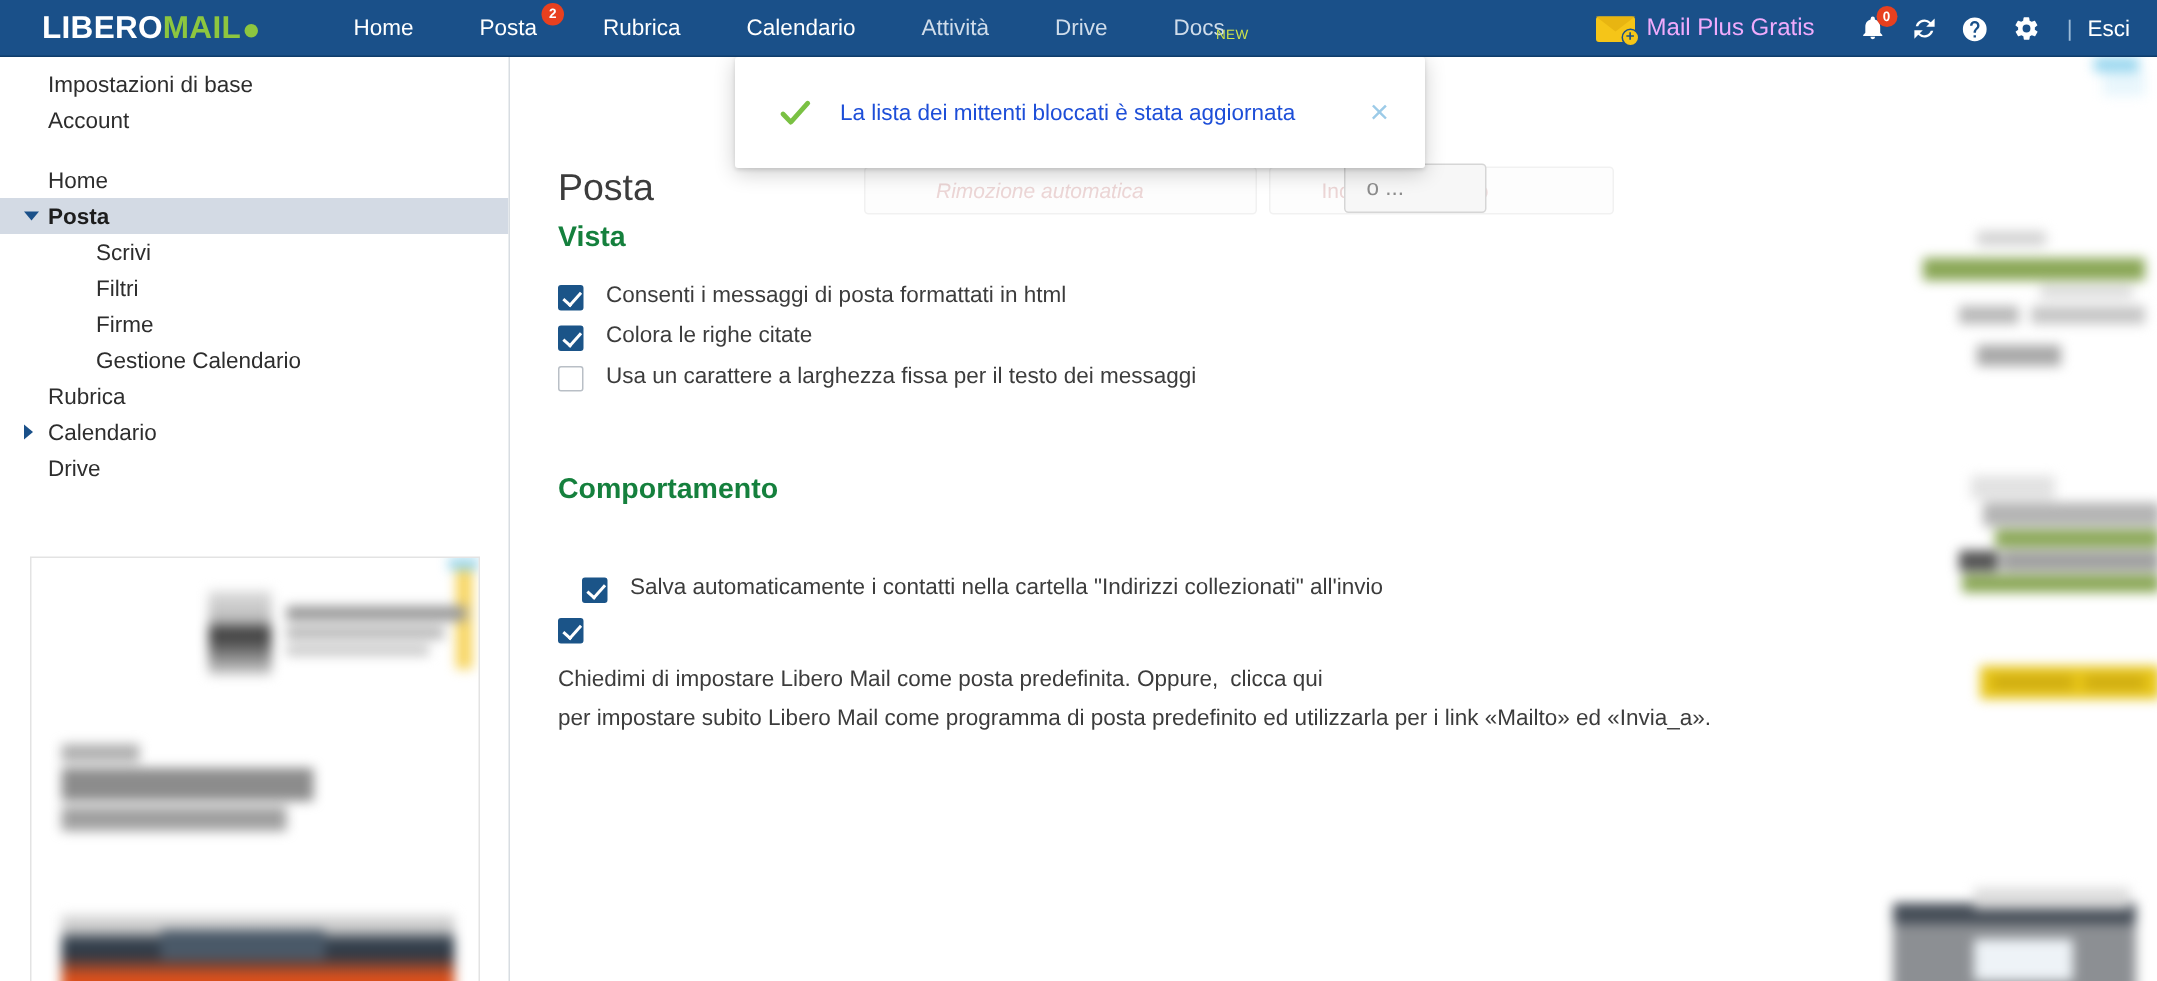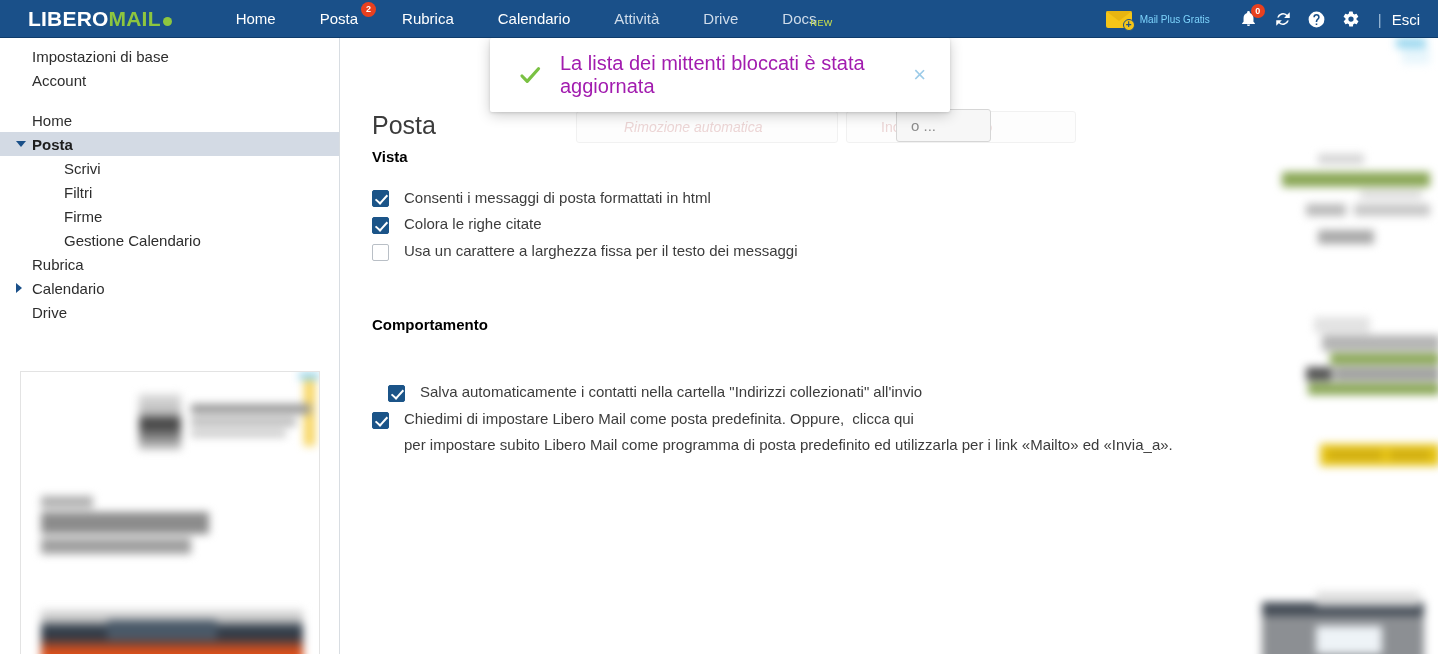--- a/index.html
+++ b/index.html
@@ -60,21 +60,21 @@
   .mailplus .env .flap {
     position:absolute; left:0; top:0; width:0; height:0;
     border-left:13px solid transparent; border-right:13px solid transparent;
     border-top:10px solid #e8b511;
   }
   .mailplus .env .plus {
     position:absolute; right:-3px; bottom:-3px; width:12px; height:12px;
     border-radius:50%; background:#f5c518; border:1.5px solid #1a5089;
     color:#1a5089; font-size:10px; font-weight:700; line-height:9px; text-align:center;
   }
-  .mailplus .lbl { color:#7dd3fc; font-size:10px; white-space:nowrap;text-align:right; }
+  .mailplus .lbl { color:#f0abfc; font-size:16px; white-space:nowrap;text-align:right; }
 
   .iconbtn {
     position: relative; width: 34px; height: 38px; cursor: pointer;
     display:flex; align-items:center; justify-content:center; color:#fff;
   }
   .iconbtn svg { display:block; }
   .badge-zero {
     position:absolute; top:4px; right:1px;
     background:#e8401f; color:#fff; font-size:9px; font-weight:700;
     min-width:14px; height:14px; border-radius:7px;
@@ -168,29 +168,29 @@
 
   
   .toast {
     position:absolute; left:149px; top:0px; width:460px; height:74px;
     background:#ffffff; border-radius:2px;
     box-shadow:0 3px 14px rgba(0,0,0,.20), 0 1px 3px rgba(0,0,0,.12);
     display:flex; align-items:center;
     z-index:20;
   }
   .toast .check { margin-left:28px; width:24px; height:24px; flex:0 0 auto; }
-  .toast .tmsg { margin-left:18px; font-size:20px; color:#a21caf; flex:1 1 auto; }
+  .toast .tmsg { margin-left:18px; font-size:15px; color:#1d4ed8; flex:1 1 auto; }
   .toast .tclose {
     margin-right:24px; color:#9ccbe8; font-size:22px; line-height:1;
     cursor:pointer; font-weight:400; background:none; border:none; font-family:inherit;
   }
 
   
   .section-title {
-    position:absolute; left:31px; font-size:15px; font-weight:700; color:#000000;
+    position:absolute; left:31px; font-size:19px; font-weight:700; color:#15803d;
   }
   .optrow {
     position:absolute; left:31px; display:flex; align-items:flex-start; gap:15px;
     font-size:15px; color:#3c3c3c; white-space:nowrap;
   }
   .cbx {
     width:17px; height:17px; border-radius:2px; flex:0 0 auto;
     margin-top:2px; cursor:pointer; position:relative;
   }
   .cbx.on { background:#1b5488; border:1px solid #1b5488; }
@@ -367,40 +367,40 @@
         <svg width="24" height="24" viewBox="0 0 24 24" fill="none" stroke="#7ac143" stroke-width="3.2" stroke-linecap="round" stroke-linejoin="round">
           <path d="M4 13l5.2 5.4L20.5 5.8"></path>
         </svg>
       </span>
       <span class="tmsg">La lista dei mittenti bloccati è stata aggiornata</span>
       <button class="tclose">×</button>
     </div>
 
     <div class="section-title" style="top:110px;">Vista</div>
 
-    <div class="optrow" style="top:150px;align-items:center;">
+    <div class="optrow" style="top:150px;">
       <span class="cbx on"></span>
       <span class="opttext">Consenti i messaggi di posta formattati in html</span>
     </div>
     <div class="optrow" style="top:177px;">
       <span class="cbx on"></span>
       <span class="opttext">Colora le righe citate</span>
     </div>
     <div class="optrow" style="top:204px;">
       <span class="cbx off"></span>
       <span class="opttext">Usa un carattere a larghezza fissa per il testo dei messaggi</span>
     </div>
 
     <div class="section-title" style="top:278px;">Comportamento</div>
 
     <div class="optrow" style="top:345px;padding-left:16px;">
       <span class="cbx on"></span>
       <span class="opttext">Salva automaticamente i contatti nella cartella "Indirizzi collezionati" all'invio</span>
     </div>
-    <div class="optrow" style="top:372px;">
+    <div class="optrow" style="top:372px;flex-direction:column;">
       <span class="cbx on"></span>
       <span class="opttext">
         <span>Chiedimi di impostare Libero Mail come posta predefinita. Oppure,</span><span class="lnk">clicca qui</span>
         <span class="l2">per impostare subito Libero Mail come programma di posta predefinito ed utilizzarla per i link «Mailto» ed «Invia_a».</span>
       </span>
     </div>
 
     <div class="ad-corner">
       <div class="blurwrap" style="position:absolute;inset:0;">
         <div style="position:absolute;left:4px;top:0;width:30px;height:10px;background:#9ad7ef;"></div>

